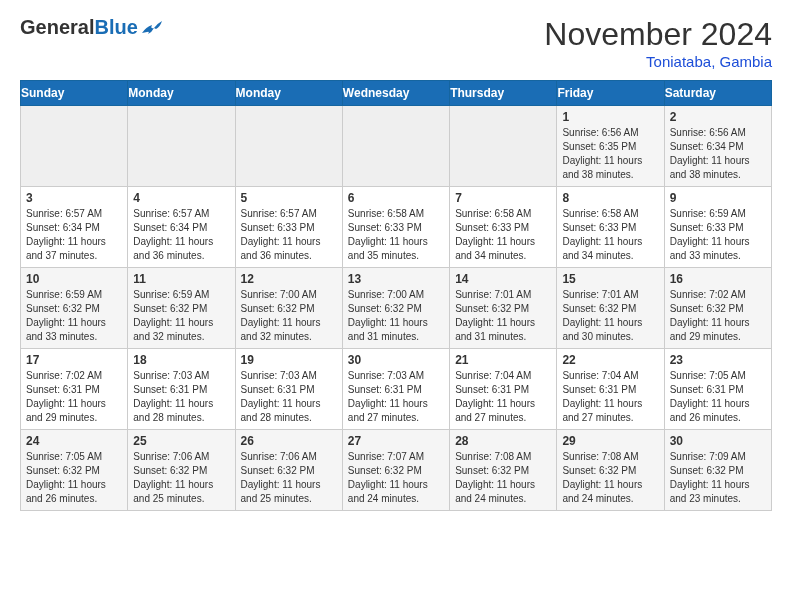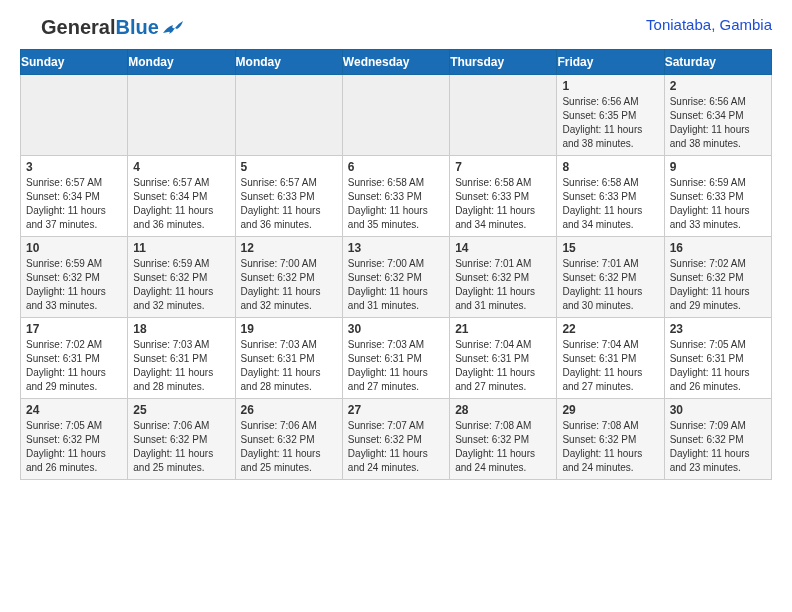--- a/index.html
+++ b/index.html
@@ -19,21 +19,20 @@
     .header {
       display: flex;
       justify-content: space-between;
       align-items: flex-start;
       margin-bottom: 10px;
     }
     .logo {
       display: flex;
       flex-direction: column;
       align-items: flex-start;
-      margin-left: 21px;
     }
     .logo-text {
       display: flex;
       align-items: center;
       font-size: 20px;
       font-weight: bold;
       color: #333;
     }
     .logo-general { color: #333; }
     .logo-blue { color: #1a6db5; }
@@ -109,20 +108,21 @@
       <div class="logo-text">
         <span class="logo-general">General</span>
           <span class="logo-blue">Blue</span>
         <svg class="logo-bird" viewBox="0 0 22 18" xmlns="http://www.w3.org/2000/svg">
           <path d="M2,14 Q6,8 12,6 Q10,10 14,9 Q12,13 8,15 Q10,12 7,13 Z" fill="#1a6db5"></path>
           <path d="M14,9 Q18,4 22,2 Q20,8 16,10 Z" fill="#1a6db5"></path>
         </svg>
       </div>
     </div>
     <div class="title-block">
+      <div class="month-title">November 2024</div>
       <div class="location-title">Toniataba, Gambia</div>
     </div>
   </div>
 
   <table class="calendar">
     <thead>
       <tr>
       <th>Sunday</th>
           <th>Monday</th>
           <th>Monday</th>

